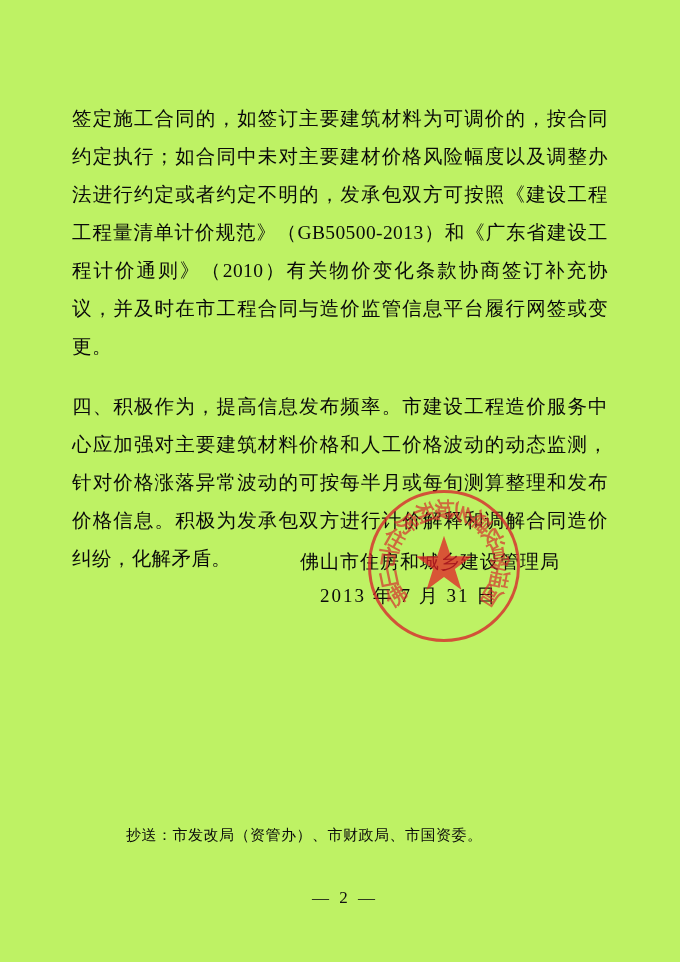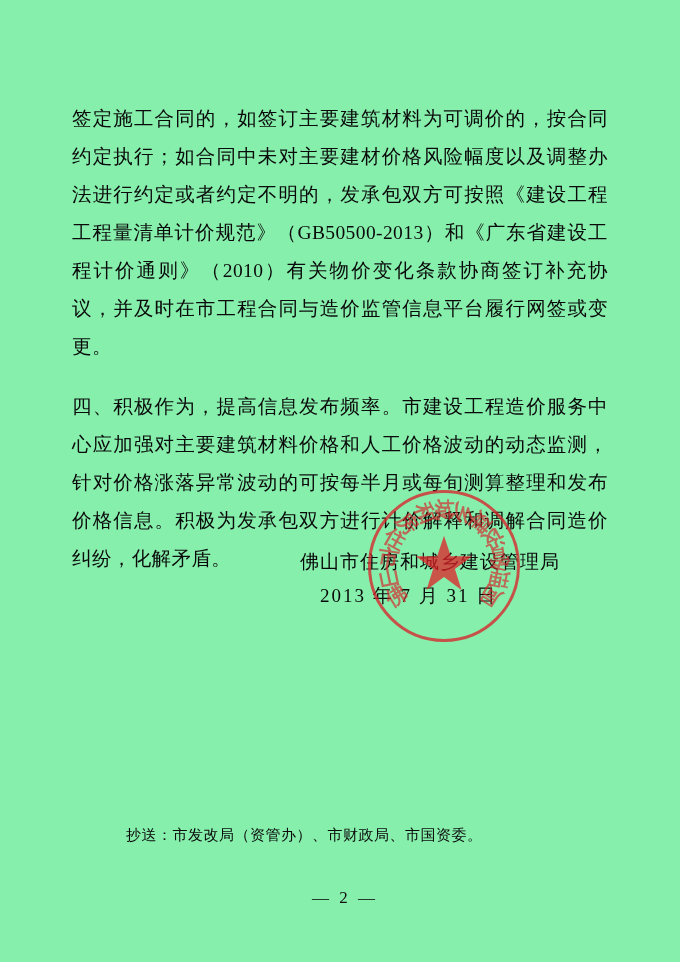--- a/index.html
+++ b/index.html
@@ -11,21 +11,21 @@
     width: 680px;
     height: 962px;
     position: relative;
     font-family: "Liberation Serif", "DejaVu Serif", serif;
     color: #0a0a0a;
     overflow: hidden;
   }
   .page {
     position: absolute;
     inset: 0;
-    background: #86efac;
+    background: #bef264;
   }
   .content {
     position: absolute;
     left: 72px;
     top: 100px;
     width: 536px;
   }
   .para {
     font-size: 19.5px;
     line-height: 38px;

